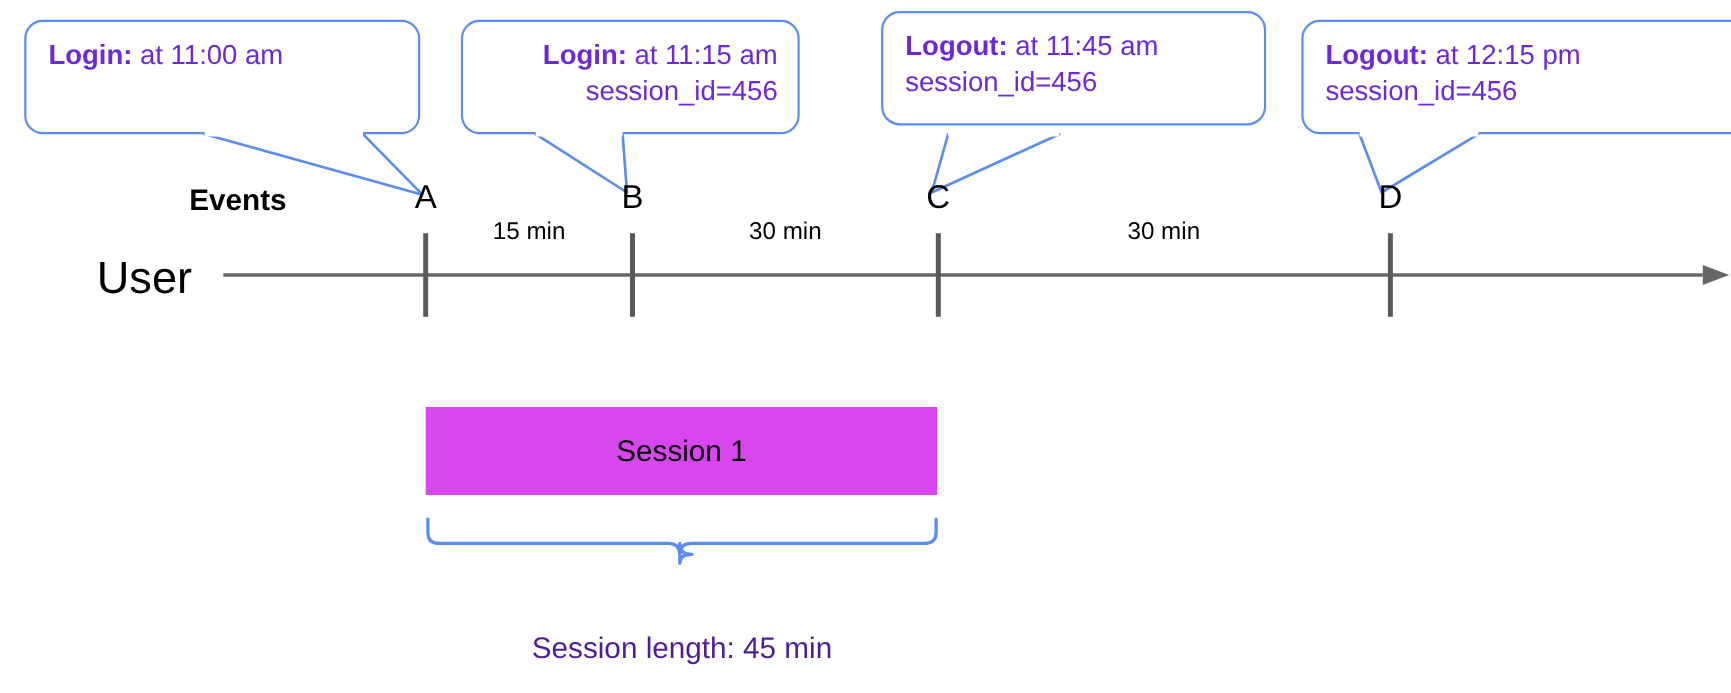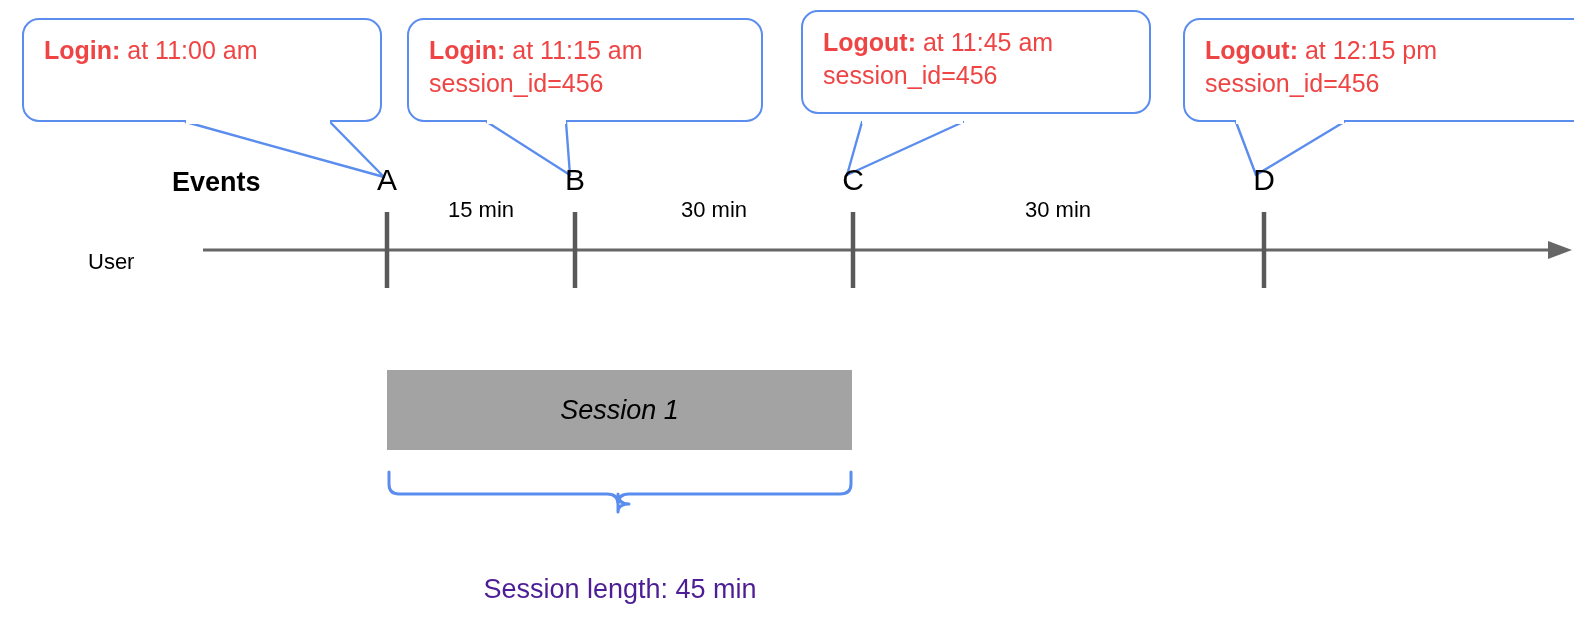--- a/index.html
+++ b/index.html
@@ -28,32 +28,31 @@
   }
   .callout {
     position: absolute;
     box-sizing: border-box;
     border: 2px solid #5b8def;
     border-radius: 17px;
     background: #ffffff;
     padding: 14px 18px 12px 20px;
     font-size: 25px;
     line-height: 1.30;
-    color: #ef4444;
+    color: #6d28d9;
     white-space: nowrap;
   }
   .callout .bold {
     font-weight: bold;
   }
   .axis-name {
     position: absolute;
-    font-size: 22px;
+    font-size: 41px;
     color: #000000;
     white-space: nowrap;
-    margin-top: 20px;
   }
   .row-label {
     position: absolute;
     font-size: 27px;
     color: #000000;
     white-space: nowrap;
   }
   .tick-label {
     position: absolute;
     font-size: 30px;
@@ -63,46 +62,45 @@
   }
   .interval-label {
     position: absolute;
     font-size: 22px;
     color: #000000;
     white-space: nowrap;
     text-align: center;
   }
   .session-bar {
     position: absolute;
-    background: #a3a3a3;
+    background: #d946ef;
     display: flex;
     align-items: center;
     justify-content: center;
     font-size: 27px;
     color: #000000;
-    font-style: italic;
   }
   .footer-label {
     position: absolute;
     font-size: 27px;
     color: #4c1d95;
     white-space: nowrap;
     text-align: center;
   }
 </style>
 </head>
 <body>
 
 <div id="canvas">
 
   <div class="callout" style="left:22px; top:18px; width:360px; height:104px;">
     <div><span class="bold">Login:</span><span> at 11:00 am</span></div>
   </div>
 
-  <div class="callout" style="left:407px; top:18px; width:356px; height:104px;">
+  <div class="callout" style="left:419px; top:18px; width:308px; height:104px;text-align:right;">
     <div><span class="bold">Login:</span><span> at 11:15 am</span></div>
     <div>session_id=456</div>
   </div>
 
   <div class="callout" style="left:801px; top:10px; width:350px; height:104px;">
     <div><span class="bold">Logout:</span><span> at 11:45 am</span></div>
     <div>session_id=456</div>
   </div>
 
   <div class="callout" style="left:1183px; top:18px; width:436px; height:104px;">

